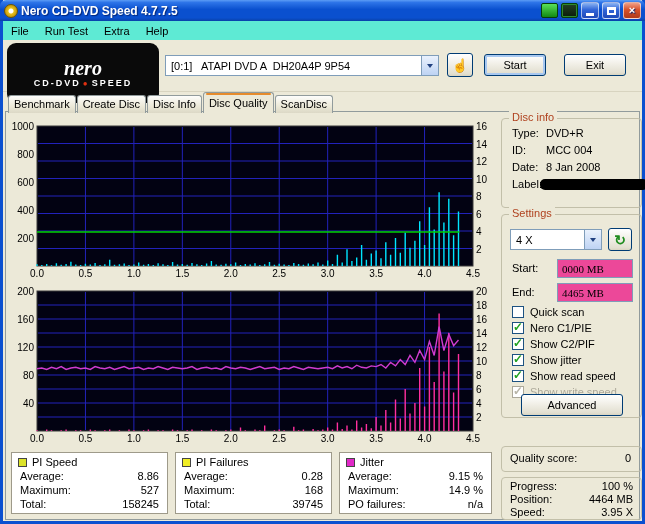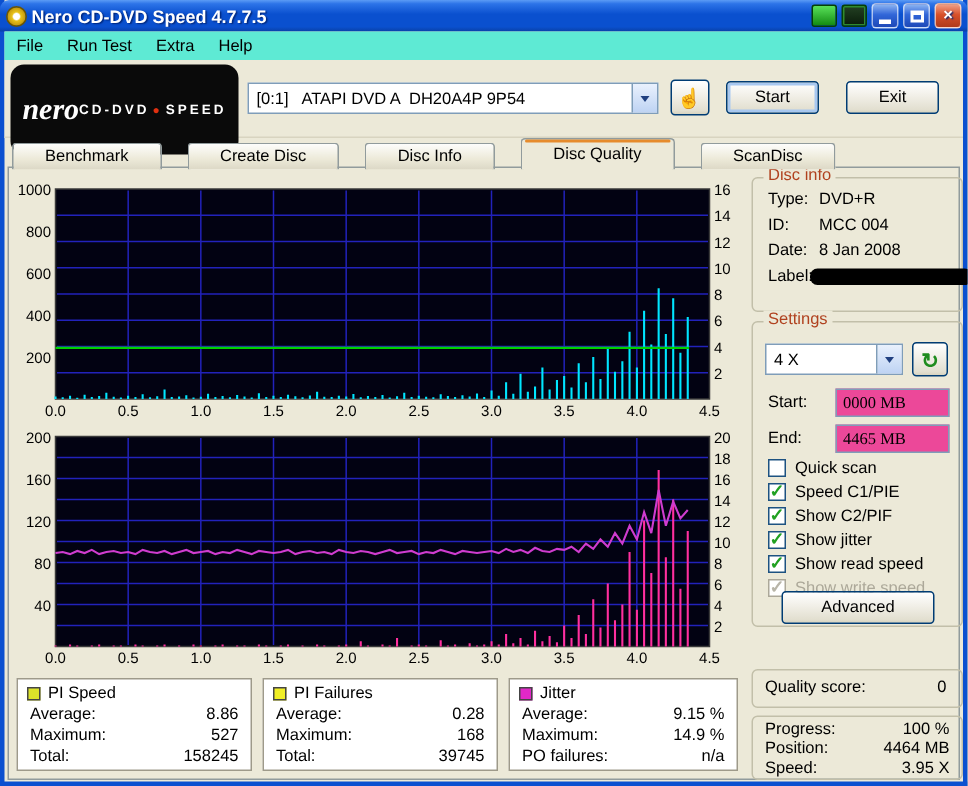--- a/index.html
+++ b/index.html
@@ -15,32 +15,32 @@
 .tb-ico.green{background:linear-gradient(180deg,#59e059,#128a12)}
 .tb-ico.dark{background:linear-gradient(180deg,#234023,#0a1c0a);box-shadow:inset 0 0 0 1px #2f8a2f}
 .winbtn{width:18px;height:17px;border-radius:3px;border:1px solid rgba(255,255,255,.6);display:flex;align-items:center;justify-content:center;color:#fff;flex:0 0 auto;font-size:11px;line-height:1}
 .winbtn.blue{background:linear-gradient(180deg,#8cb4f2,#3166d8 45%,#1e49b8)}
 .winbtn.red{background:linear-gradient(180deg,#f0a088,#d8512a 45%,#b03a1a)}
 .glyph-min{width:8px;height:3px;background:#fff;margin-top:8px}
 .glyph-max{width:9px;height:8px;border:2px solid #fff;border-top-width:3px}
 .menubar{position:absolute;left:0;right:0;top:21px;height:19px;display:flex;align-items:center;background:#5eead4}
 .menu-item{padding:2px 8px;cursor:default}
 .toolbar{position:absolute;left:0;right:0;top:40px;height:52px;background:#ece9d8;border-bottom:1px solid #d8d4c0}
-.logo{position:absolute;left:4px;top:3px;width:152px;height:60px;background:#0a0a0a;border-radius:9px;color:#fff;display:flex;flex-direction:row;align-items:center;justify-content:center}
+.logo{position:absolute;left:4px;top:3px;width:152px;height:60px;background:#0a0a0a;border-radius:9px;color:#fff;display:flex;flex-direction:column;align-items:center;justify-content:center}
 .logo-nero{font-family:"Liberation Serif",serif;font-style:italic;font-weight:bold;font-size:20px;line-height:20px}
 .logo-sub{font-size:9px;font-weight:bold;letter-spacing:2px;display:flex;align-items:center;gap:2px}
 .logo-dot{color:#e03010;font-size:8px}
 .combo{position:absolute;background:#fff;border:1px solid #7f9db9;display:flex;align-items:center;height:21px}
 .combo .txt{flex:1;padding:0 5px;white-space:pre;overflow:hidden}
 .combo .arrow{width:17px;height:100%;background:linear-gradient(180deg,#e9f1fd,#bed3f3);border-left:1px solid #7f9db9;display:flex;align-items:center;justify-content:center}
 .tri{width:0;height:0;border-left:3px solid transparent;border-right:3px solid transparent;border-top:4px solid #204080}
 .xpbtn{display:flex;align-items:center;justify-content:center;background:linear-gradient(180deg,#ffffff,#f1efe7 45%,#e2dfd0 90%,#d8d4c0);border:1px solid #003c74;border-radius:3px;font-size:11px;cursor:default}
 .default-focus{box-shadow:inset 0 0 0 2px #a8c8f0}
 .tabs{position:absolute;left:5px;top:92px;height:21px;display:flex;align-items:flex-end;z-index:3}
-.tab{position:relative;height:18px;padding:2px 21px 0;margin-right:17px;background:linear-gradient(180deg,#fdfdfb,#ece9d8 60%,#dcd8c6);border:1px solid #919b9c;border-bottom:none;border-radius:3px 3px 0 0}
+.tab{position:relative;height:18px;padding:2px 5px 0;margin-right:1px;background:linear-gradient(180deg,#fdfdfb,#ece9d8 60%,#dcd8c6);border:1px solid #919b9c;border-bottom:none;border-radius:3px 3px 0 0}
 .tab.active{height:21px;background:#ece9d8;z-index:4;padding-top:4px}
 .tab.active::before{content:"";position:absolute;top:0;left:2px;right:2px;height:2px;background:#e68b2c;border-radius:2px}
 .page{position:absolute;left:2px;right:2px;top:111px;height:409px;border:1px solid #919b9c;background:#ece9d8;z-index:1}
 .chart{position:absolute;z-index:2}
 .group{position:absolute;border:1px solid #c2bfa9;border-radius:4px;z-index:2}
 .gtitle{position:absolute;top:-8px;left:7px;background:#ece9d8;padding:0 3px;color:#b0421f}
 .gi-row{position:absolute;left:10px;right:6px;display:flex}
 .gi-label{width:34px}
 .redact{position:absolute;background:#000;border-radius:5px;height:11px}
 .set-row{position:absolute;left:0;right:0;height:20px}
@@ -254,21 +254,21 @@
     <div class="set-row" style="top:68px">
       <span class="set-label">End:</span>
       <input class="set-input" value="4465 MB" style="">
     </div>
     <div class="cbrow" style="top:90px">
       <span class="cb"></span>
       <span class="cblabel">Quick scan</span>
     </div>
     <div class="cbrow" style="top:106px">
       <span class="cb on"></span>
-      <span class="cblabel">Speed C1/PIE</span>
+      <span class="cblabel">Nero C1/PIE</span>
     </div>
     <div class="cbrow" style="top:122px">
       <span class="cb on"></span>
       <span class="cblabel">Show C2/PIF</span>
     </div>
     <div class="cbrow" style="top:154px">
       <span class="cb on"></span>
       <span class="cblabel">Show read speed</span>
     </div>
     <div class="cbrow" style="top:138px">

